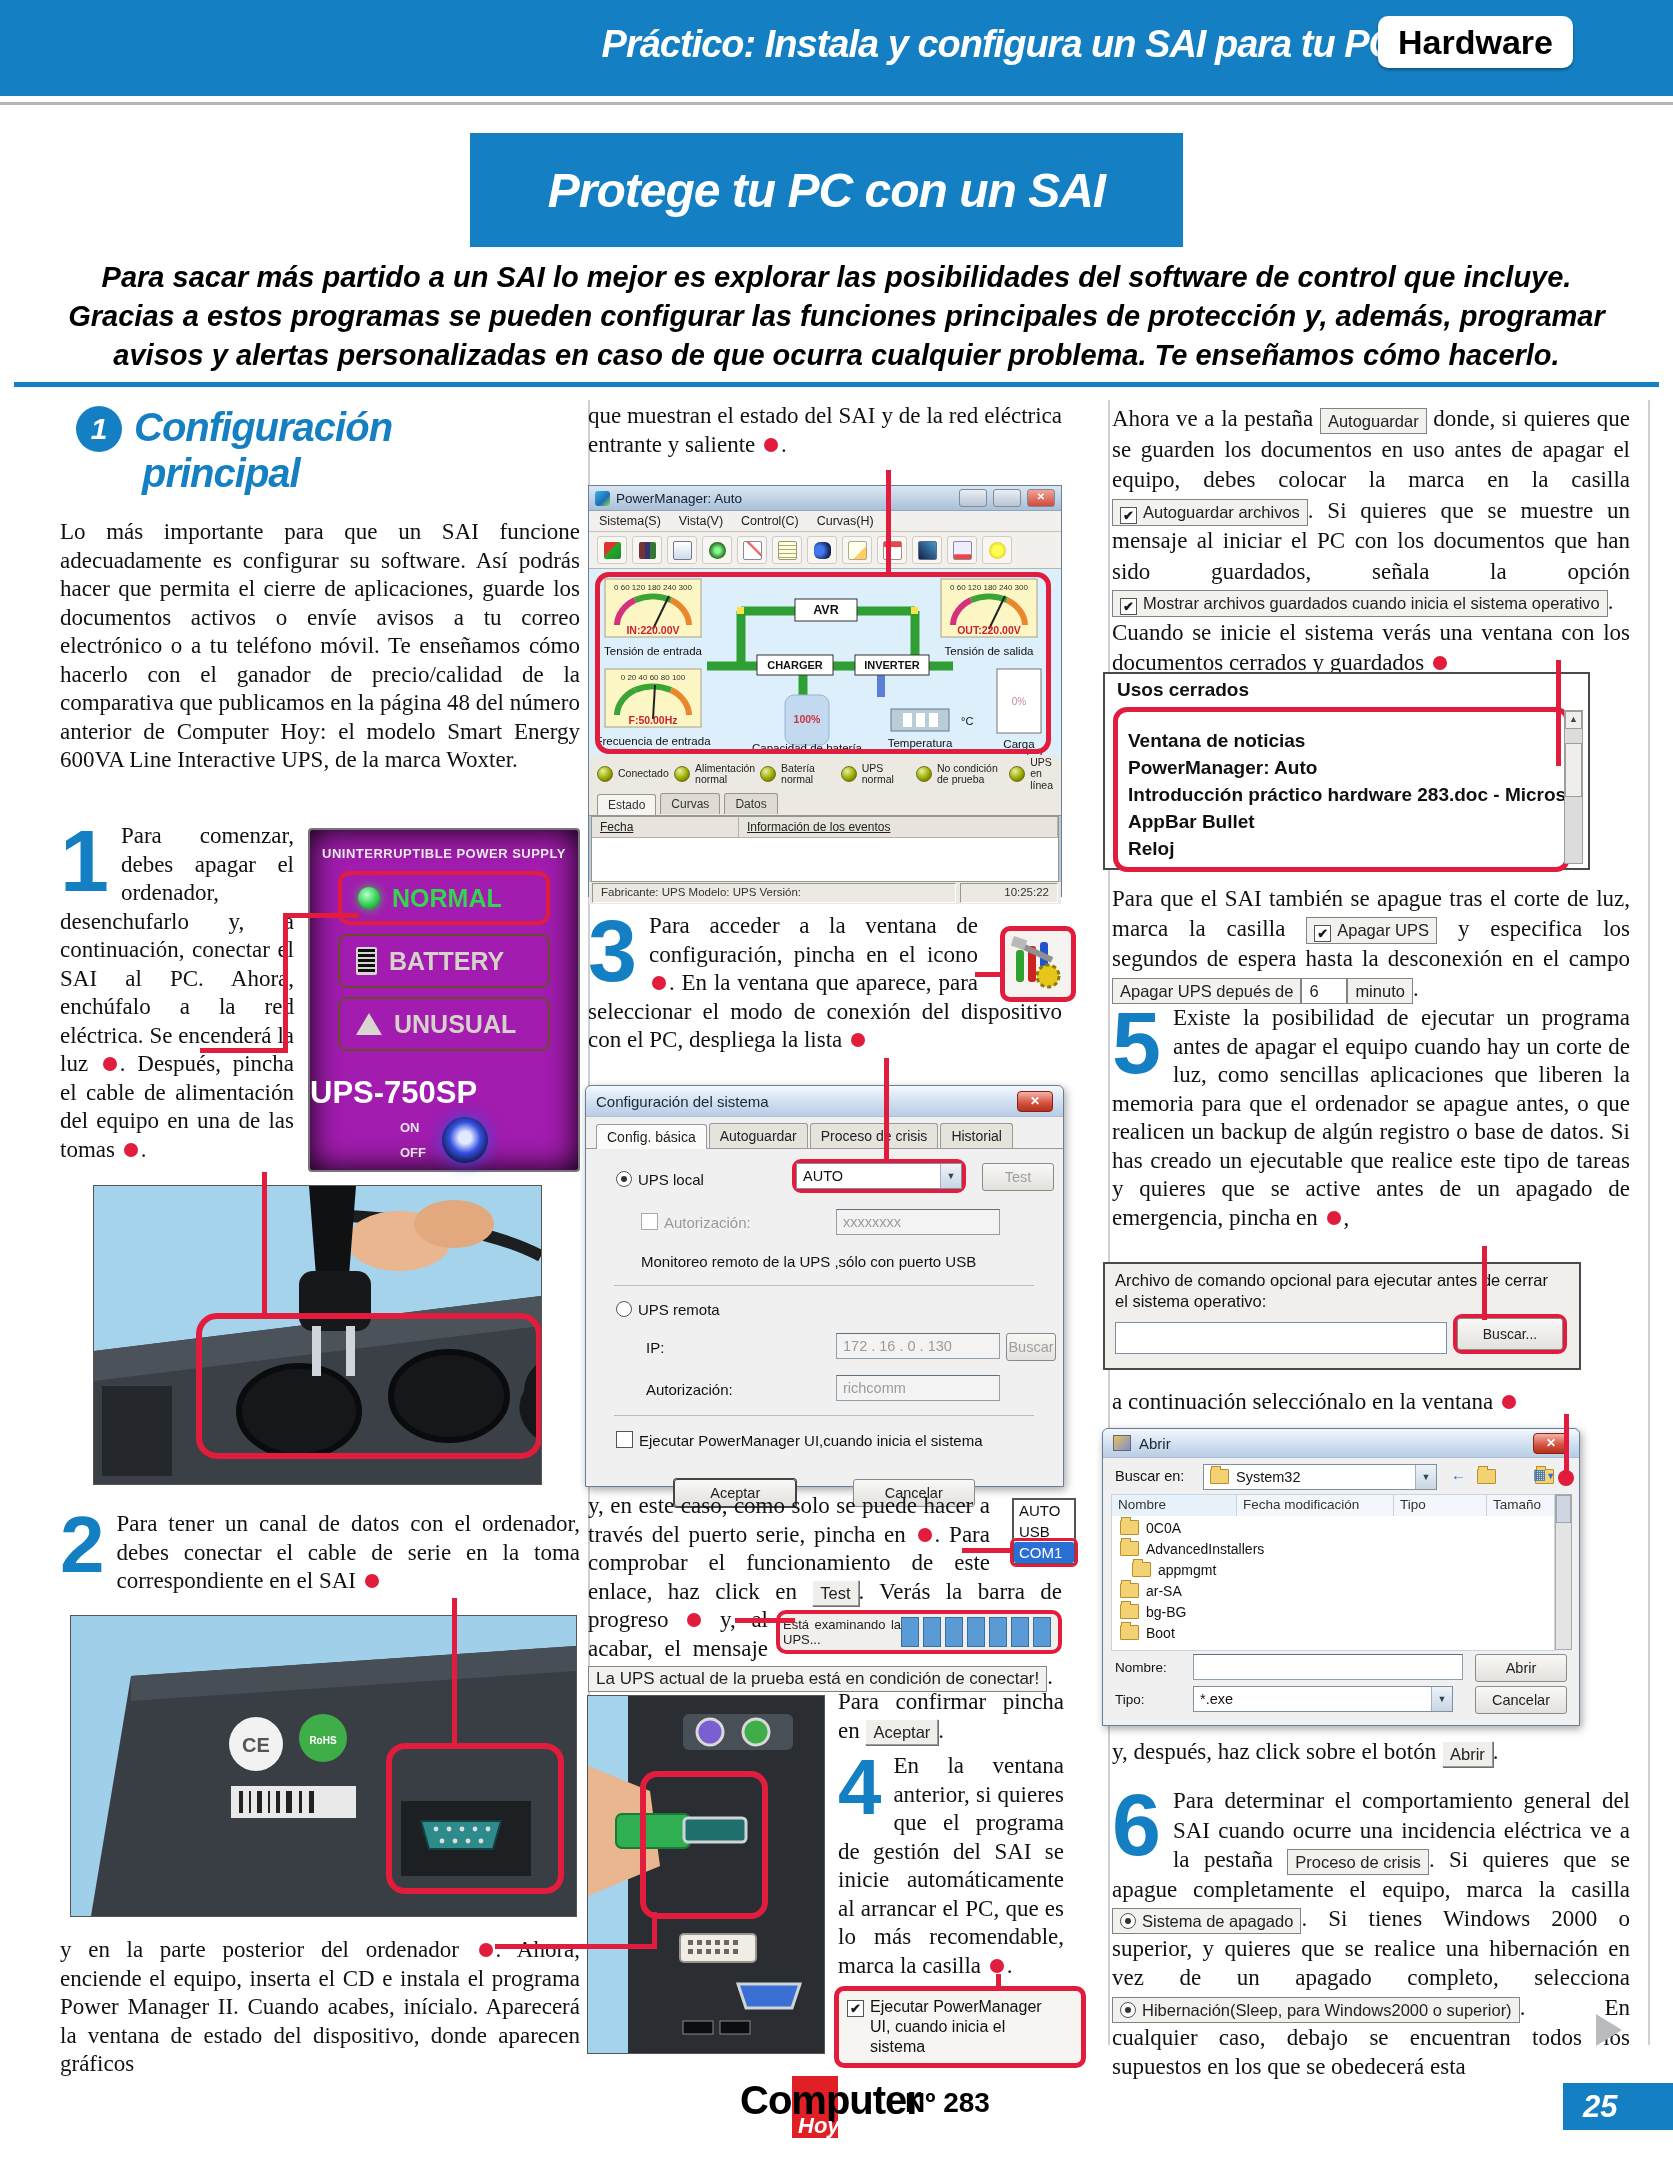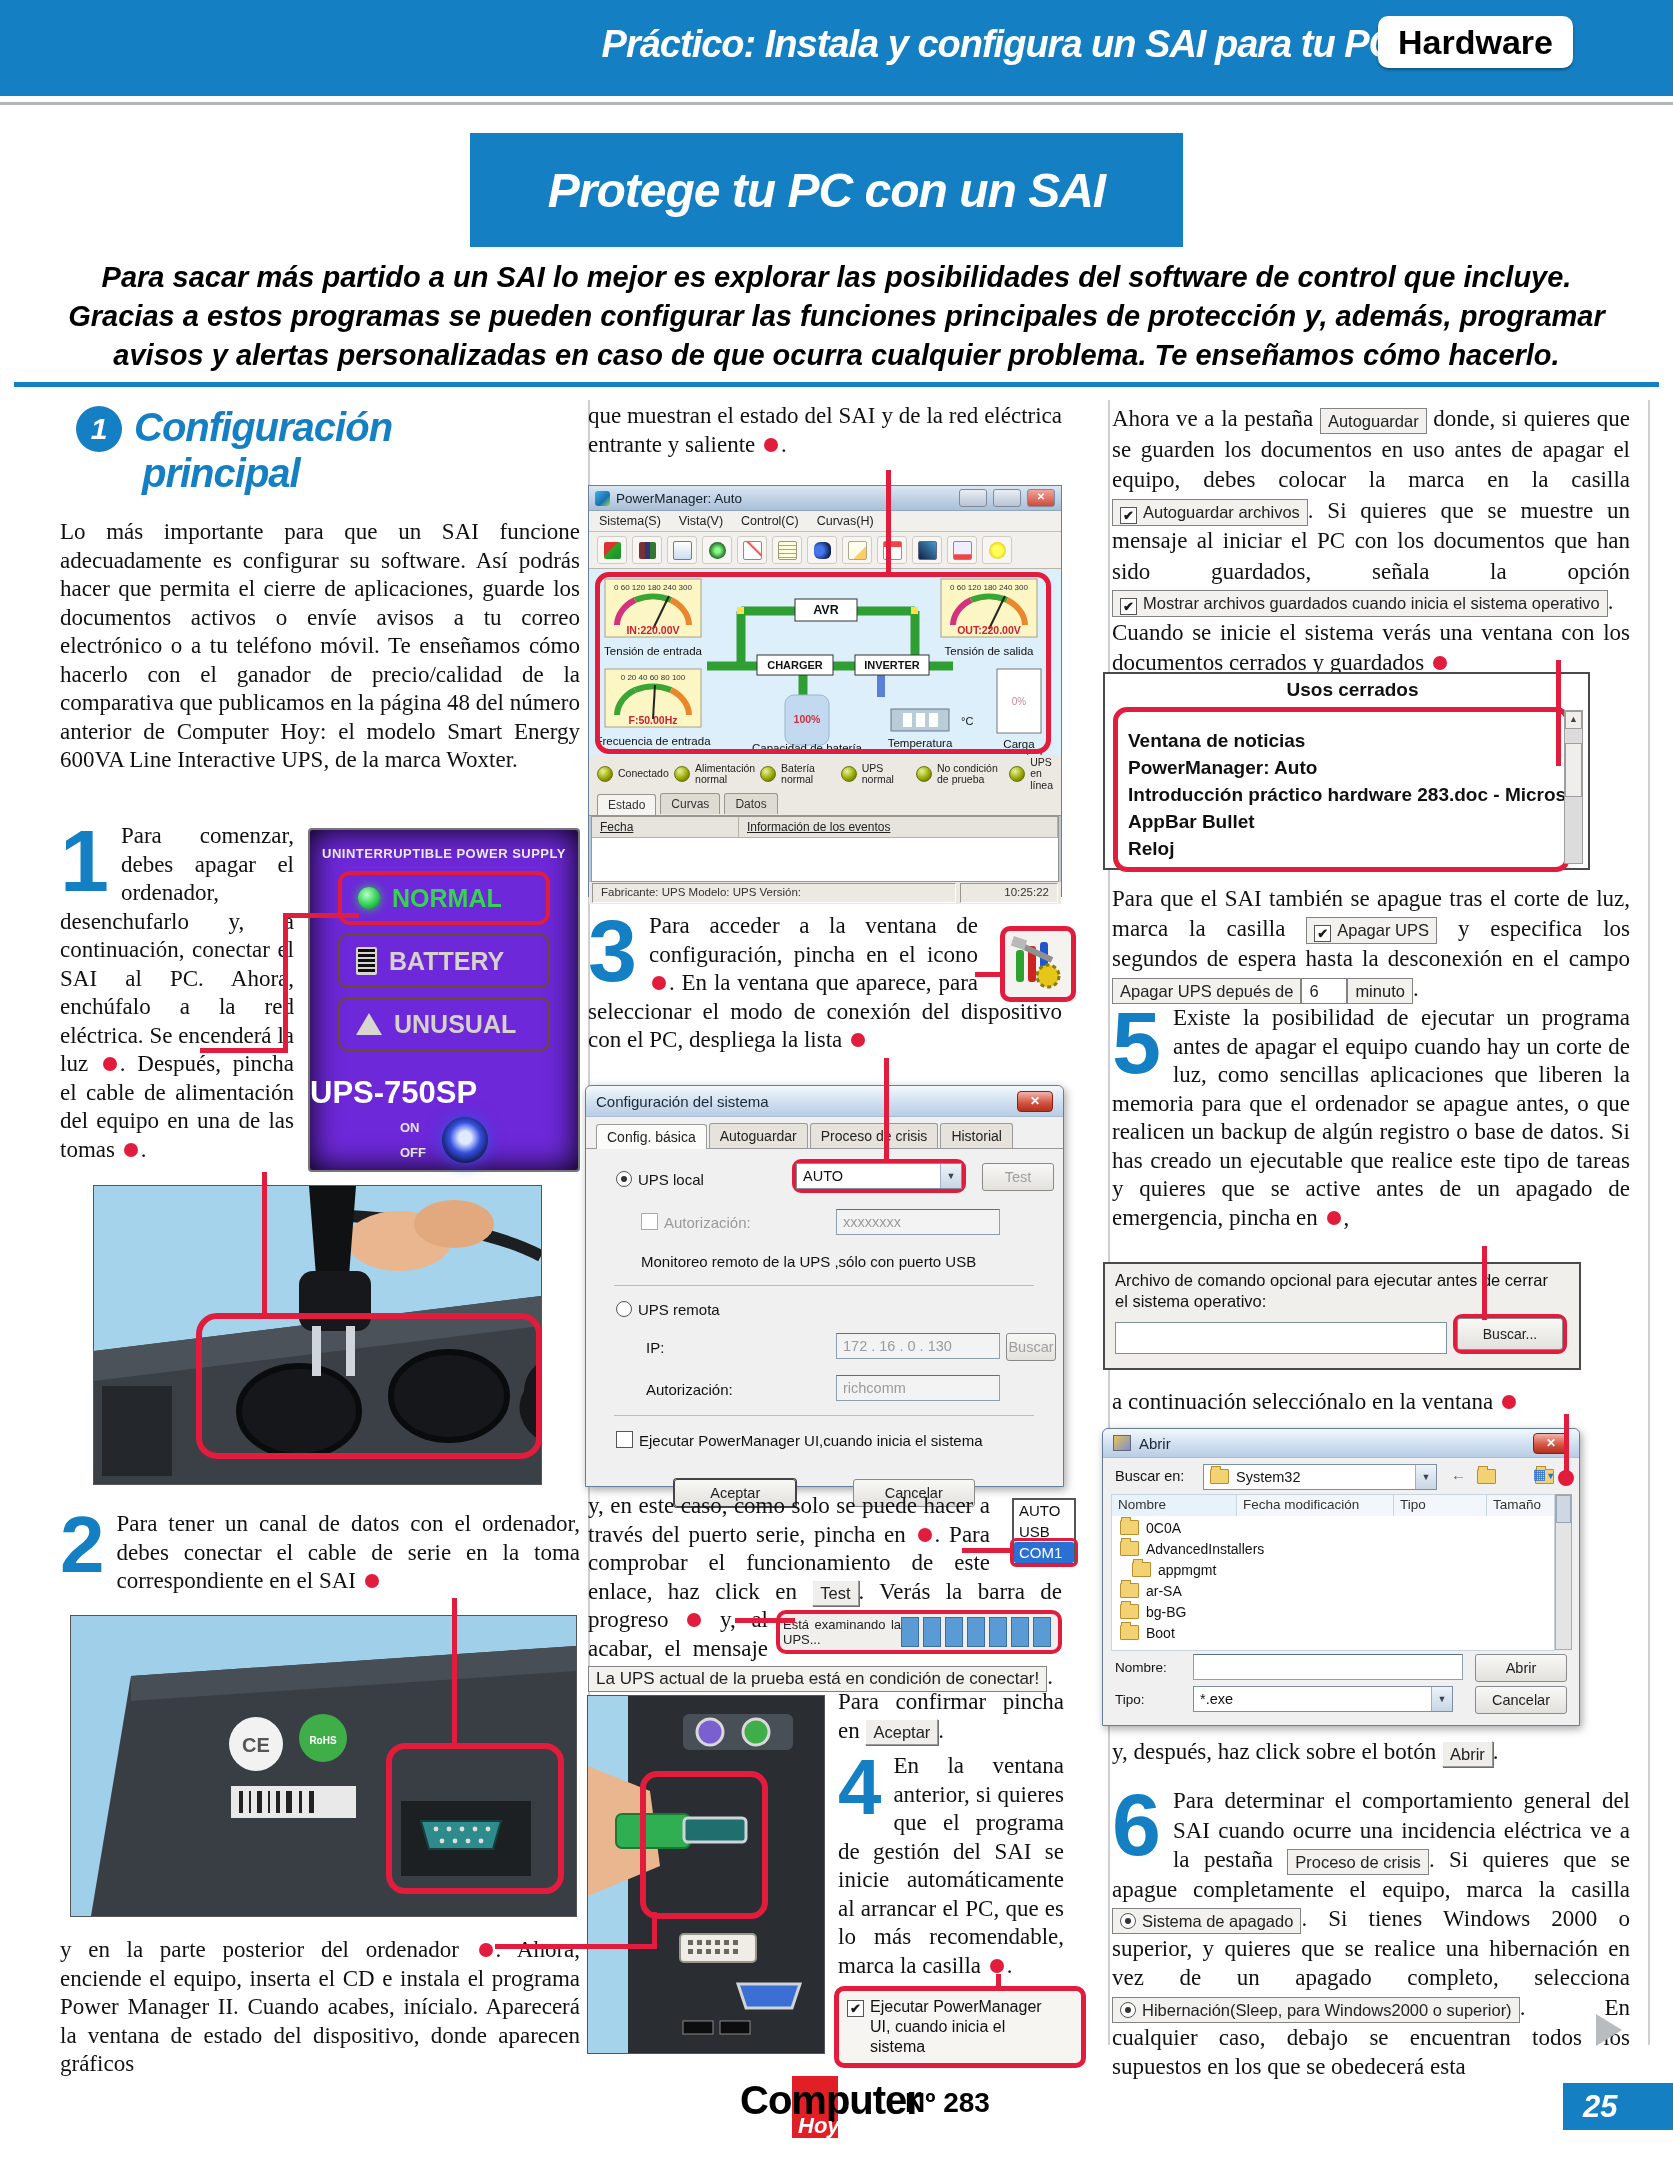--- a/index.html
+++ b/index.html
@@ -46,21 +46,21 @@
   .rdot{position:absolute;width:16px;height:16px;border-radius:50%;background:#e11c3c;}
 
   
   .secnum{position:absolute;left:76px;top:406px;width:46px;height:46px;border-radius:50%;
           background:#1480c3;color:#fff;text-align:center;
           font:italic bold 30px/46px "Liberation Sans",sans-serif;}
   .sectitle{position:absolute;left:134px;top:404px;color:#1480c3;
             font:italic bold 40px/46px "Liberation Sans",sans-serif;letter-spacing:-1px;}
 
   
-  .ups-panel{float:right;width:268px;height:340px;margin:6px 0 6px 14px;background:#6d28d9;
+  .ups-panel{float:right;width:268px;height:340px;margin:6px 0 6px 14px;background:#a21caf;
              border:2px solid #75757a;border-radius:4px;box-shadow:inset 0 0 30px #000;}
   .ups-head{color:#e9e9e9;font:bold 13px/16px "Liberation Sans",sans-serif;text-align:center;margin-top:16px;letter-spacing:.5px;}
   .lbox{width:212px;height:54px;margin:9px auto 0;border:2px solid #6a4b2b;border-radius:9px;
         display:flex;align-items:center;padding-left:16px;box-sizing:border-box;gap:12px;}
   .lbox.normal{border:4px solid #e11c3c;border-radius:12px;}
   .bulb{width:22px;height:22px;border-radius:50%;background:radial-gradient(circle at 40% 35%,#b9ffcb,#2ecf4f 55%,#0c7a24);box-shadow:0 0 10px #2ecf4f;}
   .batt{width:17px;height:24px;border:2px solid #d9d5cf;border-radius:2px;
         background:repeating-linear-gradient(#0e0e11 0 3px,#d9d5cf 3px 5px);}
   .tri{width:0;height:0;border-left:13px solid transparent;border-right:13px solid transparent;
        border-bottom:22px solid #d9d5cf;position:relative;}
@@ -142,21 +142,21 @@
   .btn.dis{color:#9f9f9f;}
   .combo{display:flex;background:#fff;border:1px solid #7e8f9f;}
   .combo .val{flex:1;font:14.5px/24px "Liberation Sans",sans-serif;padding:0 6px;color:#111;}
   .combo .ar{width:20px;background:linear-gradient(#eef3f8,#c8d6e4);border-left:1px solid #9fb0c0;
              font:9px/24px "Liberation Sans",sans-serif;text-align:center;color:#345;}
   .rring{border:4px solid #e11c3c;border-radius:9px;}
 
   
   .usos{position:absolute;left:1103px;top:672px;width:487px;height:198px;background:#fff;
         border:2px solid #4a4a4a;box-sizing:border-box;}
-  .usos .t{font:bold 19px "Liberation Sans",sans-serif;color:#111;padding:5px 0 0 12px;text-align:center;}
+  .usos .t{font:bold 19px "Liberation Sans",sans-serif;color:#111;padding:5px 0 0 12px;}
   .usos-ring{position:absolute;left:8px;top:33px;width:447px;height:155px;border:5px solid #e11c3c;
              border-radius:14px;overflow:hidden;}
   .usos-list{padding:2px 0 0 10px;font:bold 19px/27px "Liberation Sans",sans-serif;color:#101010;white-space:nowrap;margin-top:13px;}
   .sbar{position:absolute;right:5px;top:36px;width:17px;height:152px;background:#dcdcdc;border:1px solid #9d9d9d;}
   .sbtn{height:16px;background:#efeeea;border:1px solid #9d9d9d;font:9px/14px "Liberation Sans",sans-serif;
         text-align:center;color:#444;}
   .sthumb{height:52px;background:#efeeea;border:1px solid #9d9d9d;margin-top:14px;}
 
   
   .photo{position:absolute;border:1px solid #555;}

